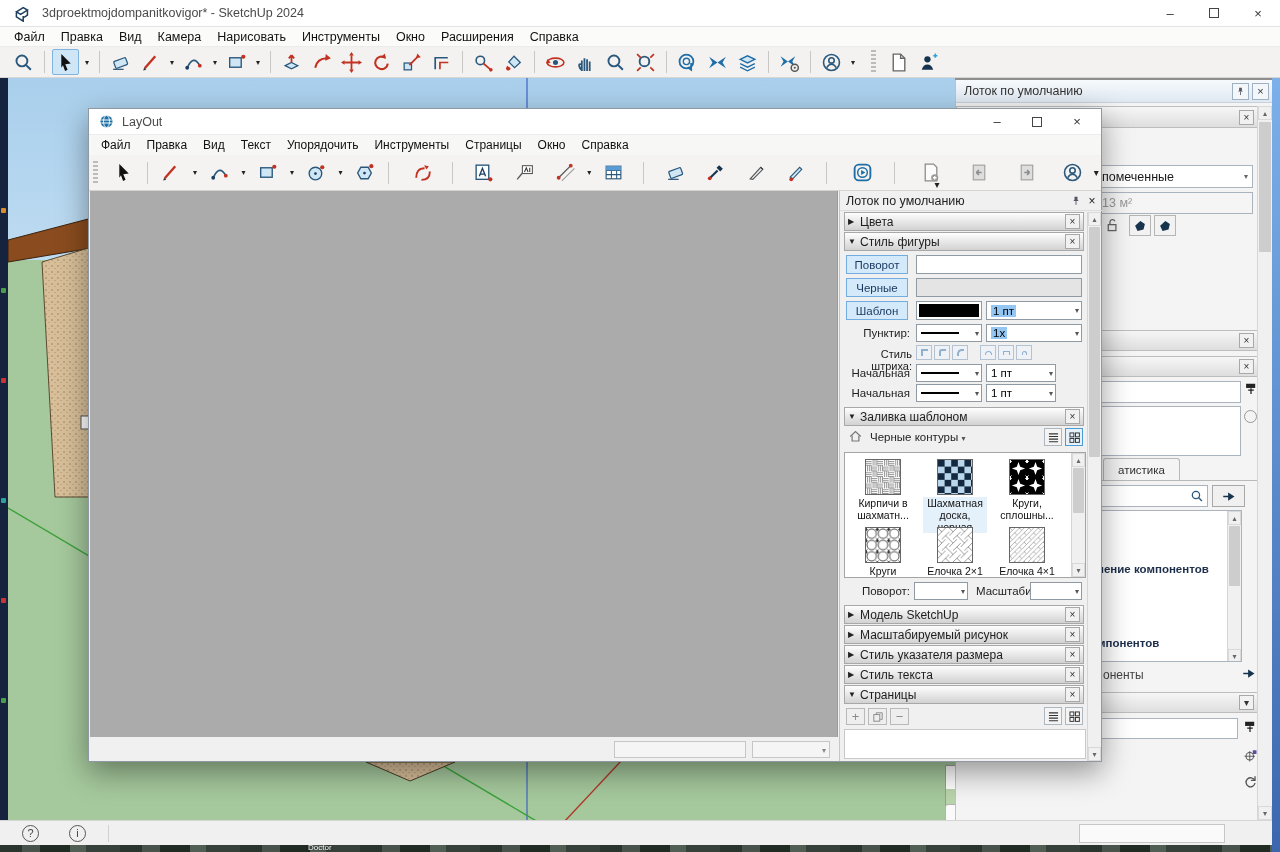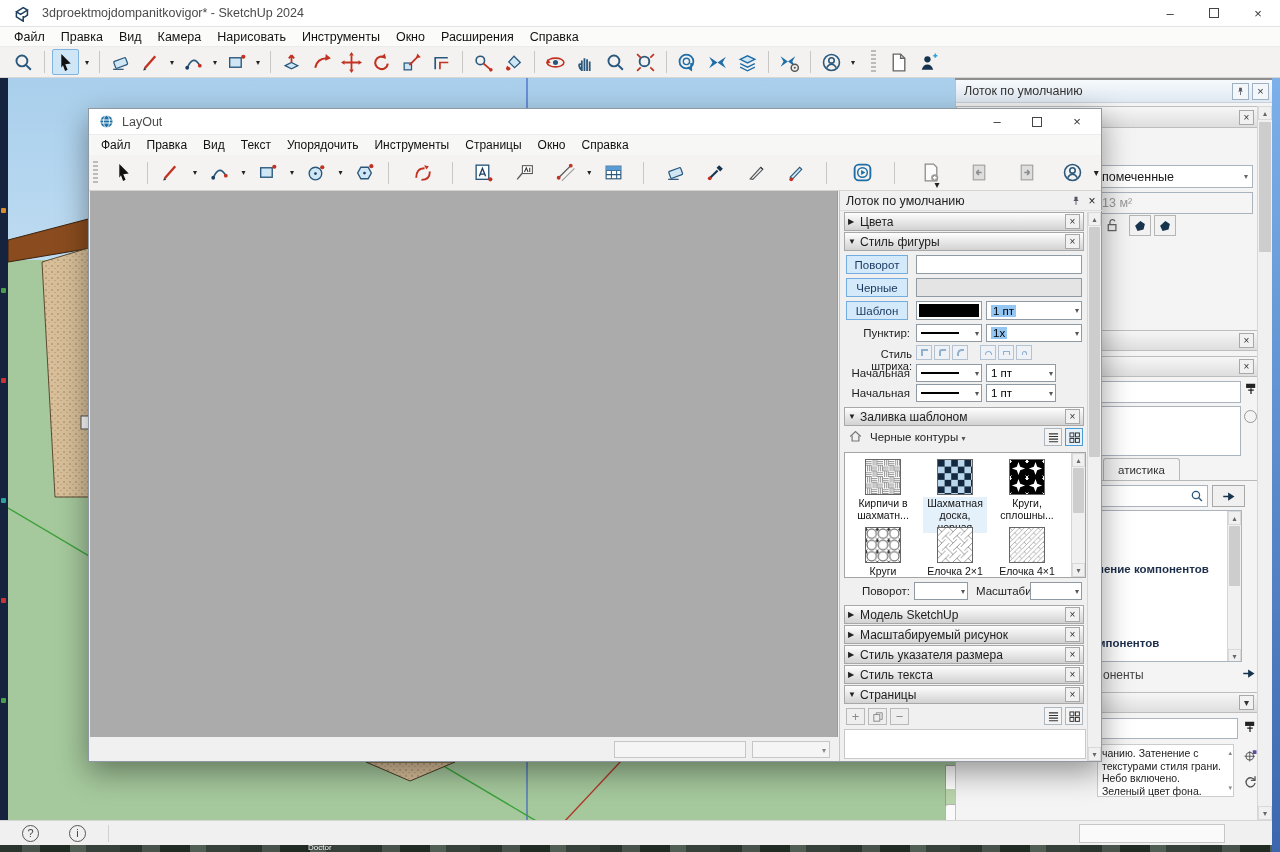--- a/index.html
+++ b/index.html
@@ -594,25 +594,20 @@
   <span class="abs" style="left:287px;top:668px">
       <svg style="width:15px;height:15px">
         <use href="#i-pick"></use>
       </svg>
     </span>
   <span class="abs" style="left:287px;top:694px">
       <svg style="width:15px;height:15px">
         <use href="#i-refresh"></use>
       </svg>
     </span>
-  <div class="bg-field" style="left:141px;top:664px;width:137px;height:53px;font-size:10.5px;line-height:12.5px;color:#222;padding:2px 10px 0 4px;border:1px solid #ccc">
-    <span>чанию. Затенение с текстурами стиля грани. Небо включено. Зеленый цвет фона.</span>
-    <span style="position:absolute;right:1px;top:2px;font-size:7px;color:#888">▴</span>
-    <span style="position:absolute;right:1px;bottom:2px;font-size:7px;color:#888">▾</span>
-  </div>
 
   <div class="sb" style="left:301px;top:26px;width:15px;height:714px">
     <div class="ar">▴</div>
     <div class="th" style="top:16px;height:130px"></div>
     <div class="ar" style="position:absolute;bottom:0;width:100%">▾</div>
   </div>
 </div>
 
 <div class="thumb">
     <span class="gl"></span>

